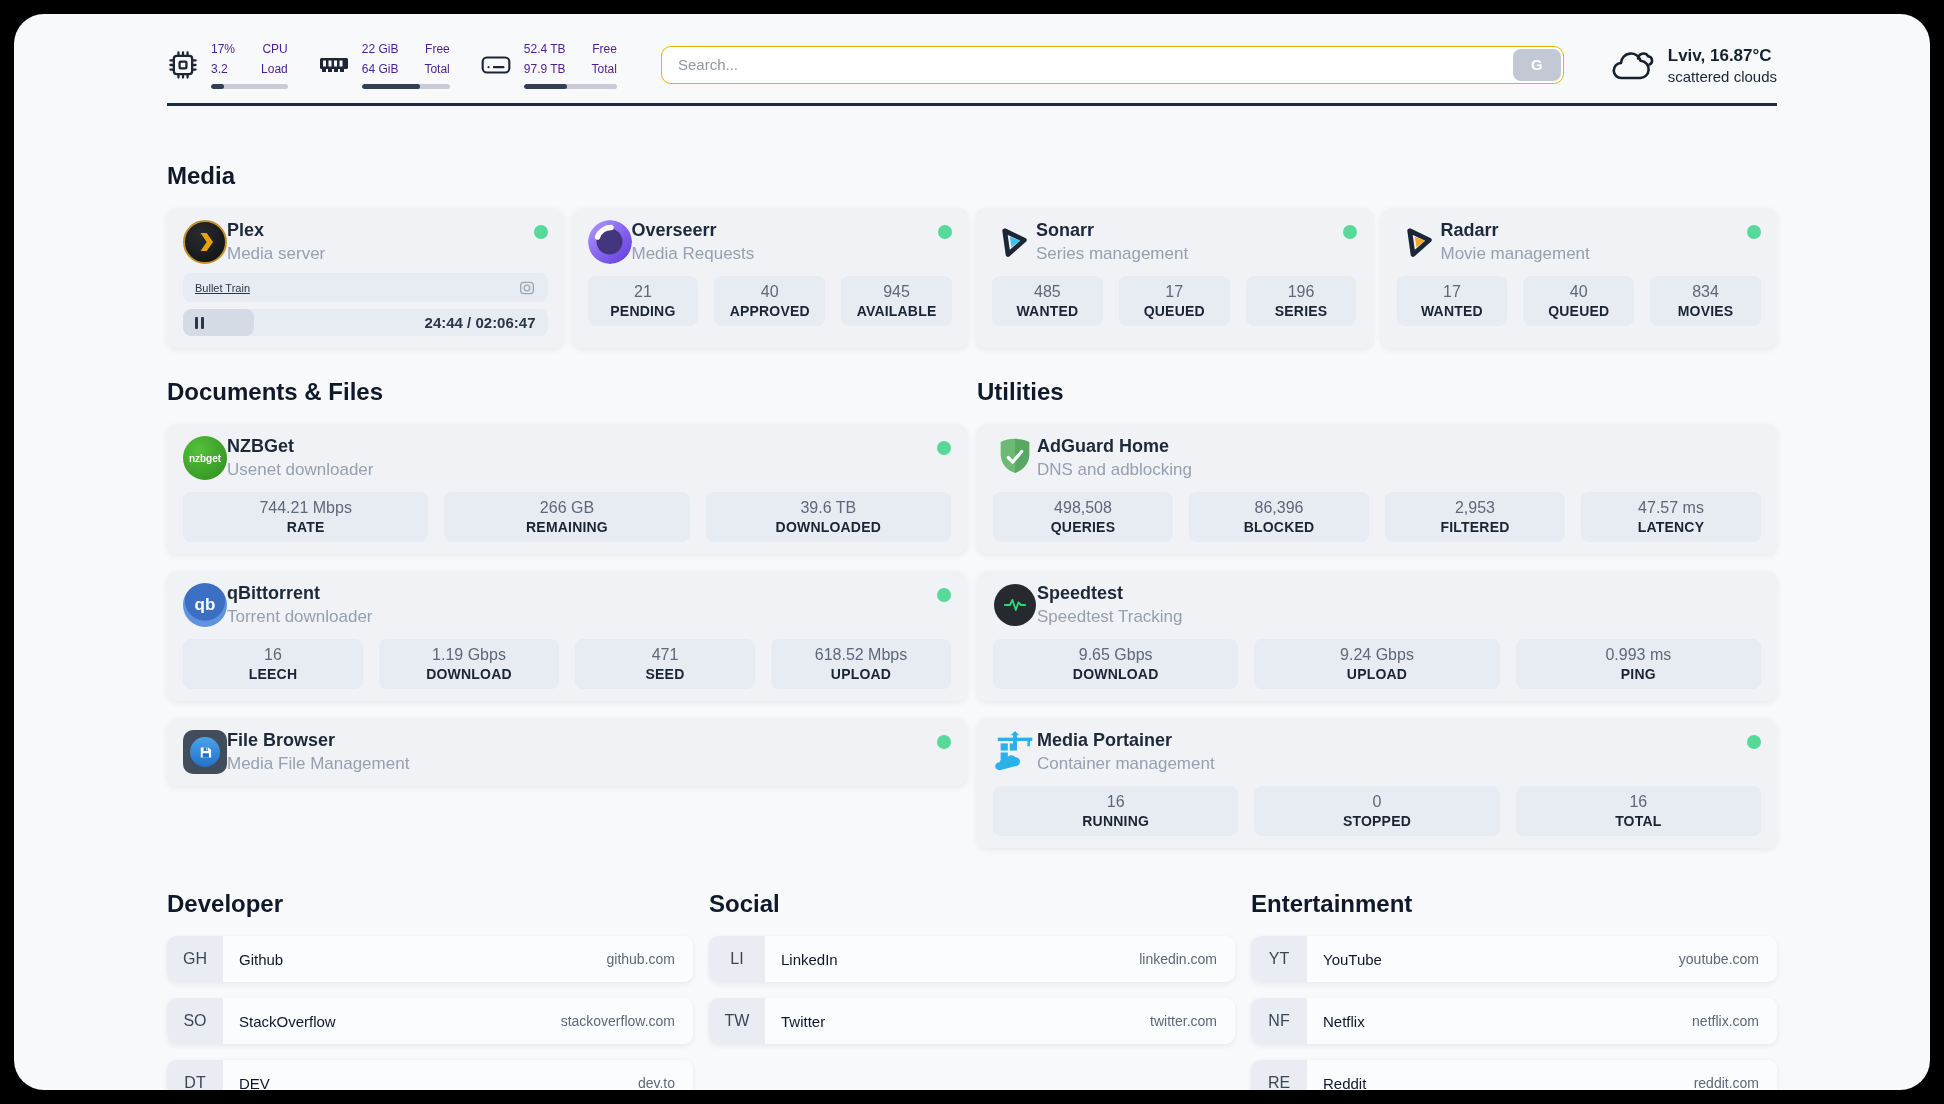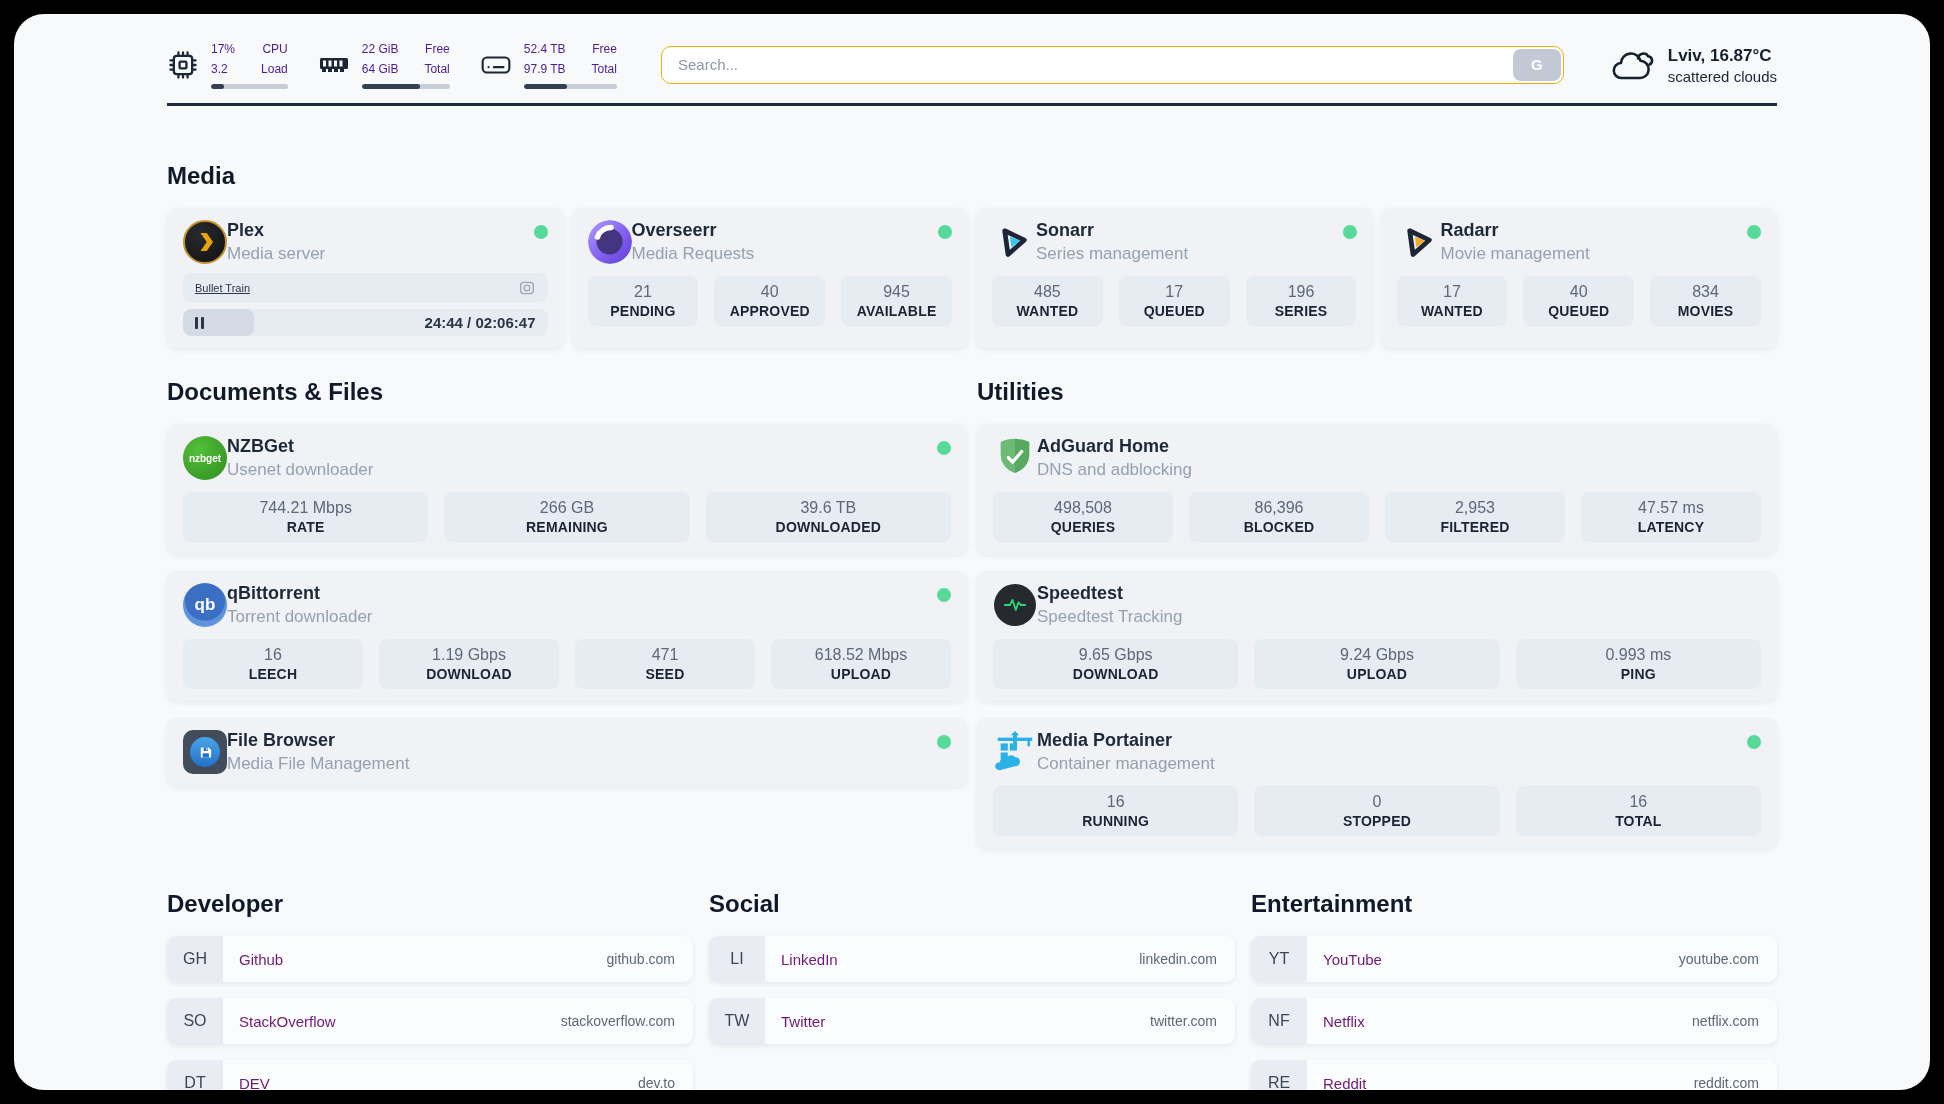--- a/index.html
+++ b/index.html
@@ -49,21 +49,21 @@
   .pause span{width:3px;height:12px;background:#2b3648;border-radius:1px;}
   .media-time{margin-left:auto;padding-right:12px;font-size:15px;font-weight:700;color:#2b3648;position:relative;z-index:1;}
 
   .two-col{display:grid;grid-template-columns:1fr 1fr;gap:10px;margin-top:30px;}
   .col .card + .card{margin-top:17px;}
 
   
   .bookmarks{display:grid;grid-template-columns:1fr 1fr 1fr;gap:16px;margin-top:42px;}
   .bookmark{display:flex;align-items:center;background:#fbfcfe;border-radius:9px;box-shadow:0 2px 5px rgba(25,35,55,.08);height:46px;margin-bottom:16px;overflow:hidden;cursor:pointer;}
   .bm-abbr{width:56px;align-self:stretch;background:#e9edf3;display:flex;align-items:center;justify-content:center;font-size:16px;color:#3a4656;flex:none;}
-  .bm-name{margin-left:16px;font-size:15px;color:#701a75;}
+  .bm-name{margin-left:16px;font-size:15px;color:#0f172a;}
   .bm-url{margin-left:auto;margin-right:18px;font-size:14px;color:#5d6878;}
 
   
   .plex-circle{border-radius:50%;background:radial-gradient(circle at 38% 32%,#2a2b2e,#0f1012);border:2px solid #c0912c;width:40px;height:40px;}
   .ovr-icon{border-radius:50%;overflow:hidden;}
   .nzb-circle{border-radius:50%;background:radial-gradient(circle at 35% 32%,#54c13a,#2e8c1e);color:#fff;font-size:10px;font-weight:700;display:flex;align-items:center;justify-content:center;width:44px;height:44px;}
   .qb-circle{border-radius:50%;background:radial-gradient(circle at 50% 42%,#3a6fc4 58%,#5c92de 62%,#npe 0) , linear-gradient(180deg,#5f93dd,#3263b8);background:radial-gradient(circle at 50% 40%,#3a6fc4 57%,#5f93dd 60%);color:#fff;font-size:17px;font-weight:600;display:flex;align-items:center;justify-content:center;width:44px;height:44px;}
   .fb-square{border-radius:10px;background:#414d5a;width:44px;height:44px;display:flex;align-items:center;justify-content:center;}
   .fb-circle{width:30px;height:30px;border-radius:50%;background:linear-gradient(180deg,#4aa3e8,#2272c8);display:flex;align-items:center;justify-content:center;}
   .st-circle{border-radius:50%;background:#26292e;width:42px;height:42px;display:flex;align-items:center;justify-content:center;}

